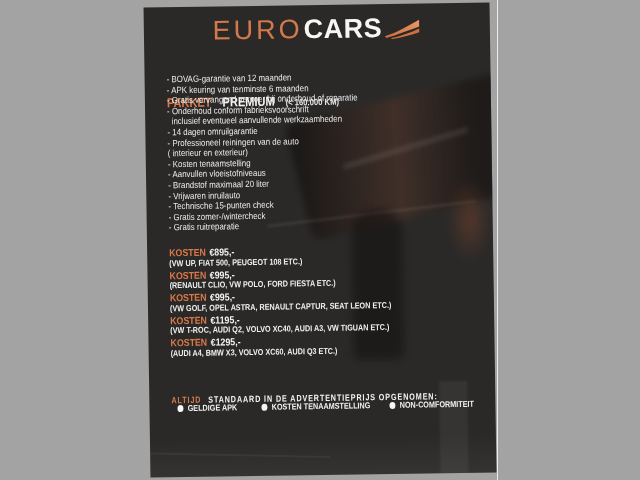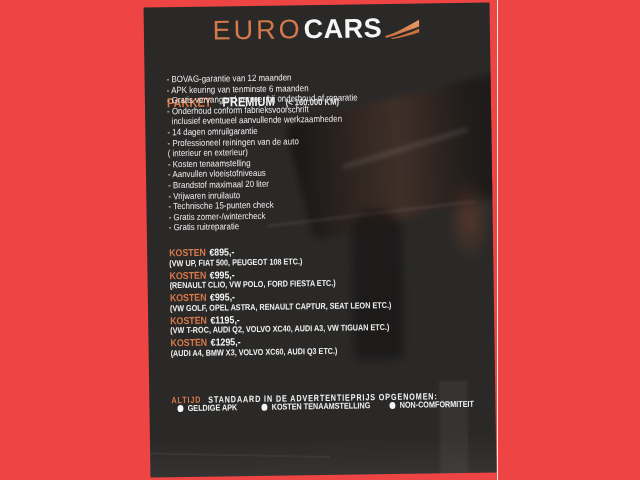--- a/index.html
+++ b/index.html
@@ -1,17 +1,17 @@
 <!DOCTYPE html>
 <html><head>
 <meta charset="utf-8">
 <style>
   html,body{margin:0;padding:0;width:640px;height:480px;overflow:hidden;
     background:#ffffff;font-family:"Liberation Sans",sans-serif;}
-  .page{position:relative;width:640px;height:480px;background:#ef4444;}
+  .page{position:relative;width:640px;height:480px;background:#a3a3a3;}
   .fold-line{position:absolute;left:497px;top:0;width:1px;height:480px;background:#ececec;}
 
   
   .flyer{position:absolute;left:147px;top:5px;width:346px;height:470px;
     background:#2a2928;transform:rotate(-0.85deg);overflow:hidden;color:#f2f2f2;}
 
   
   .ph{position:absolute;pointer-events:none;}
   .ph-car{left:150px;top:92px;width:230px;height:120px;transform:rotate(-13deg);
     background:linear-gradient(100deg,rgba(0,0,0,.45) 0%,rgba(110,60,40,.32) 45%,rgba(20,15,12,.5) 75%);

